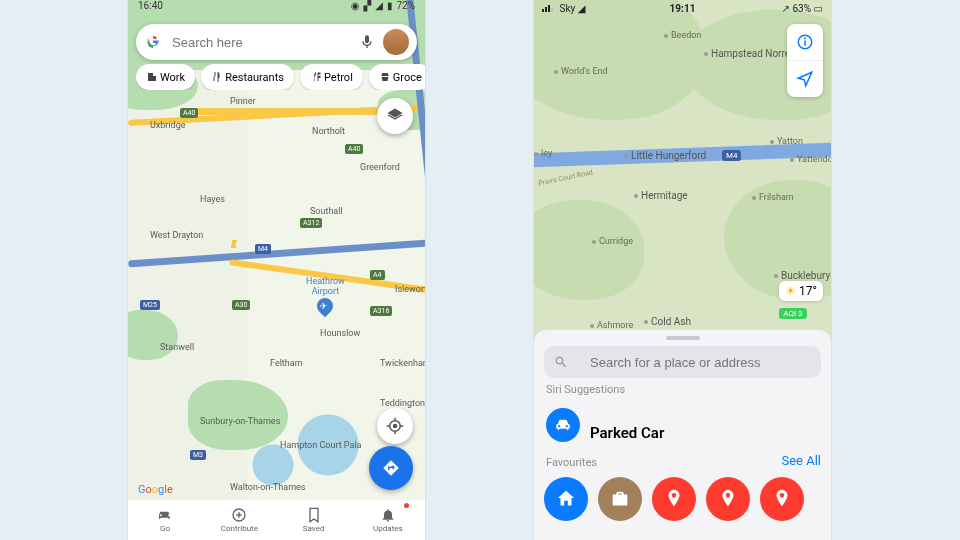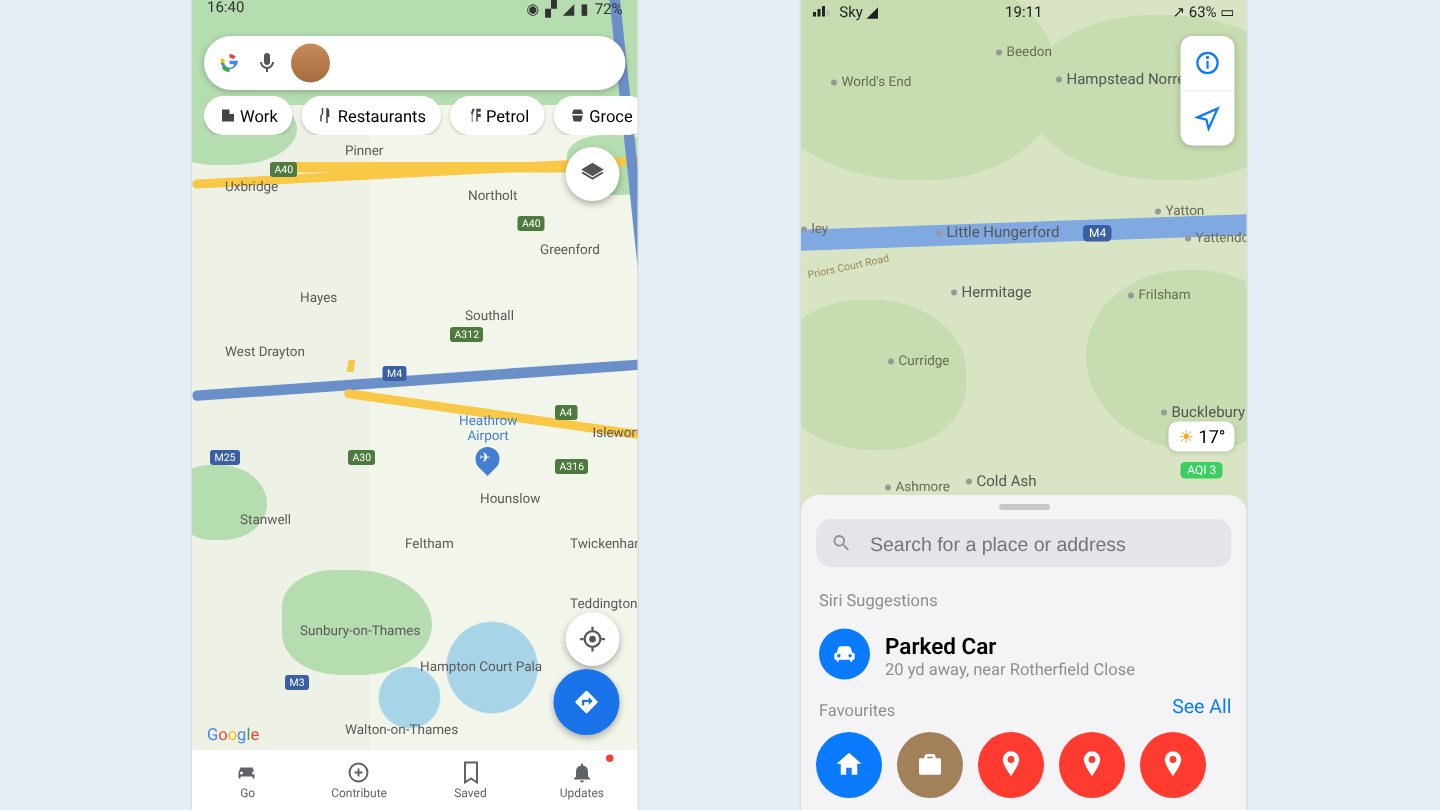--- a/index.html
+++ b/index.html
@@ -57,39 +57,39 @@
   .amap{position:absolute;inset:0;background:#d9e4c4}
   .amap .grn{position:absolute;background:#c7dcb0;border-radius:50% 50% 45% 55%}
   .ariver{position:absolute;top:148px;left:-10px;right:-10px;height:14px;background:#7fa9e0;border-radius:10px;transform:rotate(-2deg)}
   .aroadlbl{position:absolute;font-size:8px;background:#3b5fa3;color:#fff;padding:1px 4px;border-radius:3px}
   .atown{position:absolute;font-size:9px;color:#6b6b55;white-space:nowrap}
   .atown.big{font-size:10px;color:#555}
   .atown::before{content:"";display:inline-block;width:4px;height:4px;background:#999;border-radius:50%;margin-right:3px;vertical-align:middle}
   .aroadname{position:absolute;font-size:7px;color:#9a8a5a;transform:rotate(-12deg)}
   
   .astatus{position:absolute;top:0;left:0;right:0;height:16px;display:flex;justify-content:space-between;align-items:center;padding:0 8px;font-size:10px;color:#222;z-index:20}
-  .astatus .c{position:absolute;left:50%;transform:translateX(-50%);font-weight:400}
+  .astatus .c{position:absolute;left:50%;transform:translateX(-50%);font-weight:700}
   .sig{display:inline-flex;align-items:flex-end;gap:1px;margin-right:4px}
   .sig i{width:2px;background:#222;display:block}
   
   .abtns{position:absolute;top:24px;right:8px;width:36px;background:#fff;border-radius:8px;box-shadow:0 1px 4px rgba(0,0,0,.2);z-index:20;overflow:hidden}
   .abtn{height:36px;display:flex;align-items:center;justify-content:center;border-bottom:1px solid #eee}
   .abtn:last-child{border-bottom:0}
   .abtn svg{width:18px;height:18px;stroke:#0a7aff;fill:none;stroke-width:2}
   
-  .weather{position:absolute;right:8px;top:280px;text-align:center;z-index:20}
+  .weather{position:absolute;right:8px;top:280px;text-align:left;z-index:20}
   .weather .t{background:#fff;border-radius:6px;padding:3px 6px;font-size:12px;box-shadow:0 1px 3px rgba(0,0,0,.15);display:inline-block}
   .weather .aqi{background:#3bcf5f;color:#fff;font-size:8px;padding:1px 4px;border-radius:3px;margin-top:3px;display:inline-block}
   
   .sheet{position:absolute;bottom:0;left:0;right:0;background:#f4f4f6;border-radius:12px 12px 0 0;padding:6px 10px 0;z-index:25;height:210px;box-sizing:border-box}
   .grab{width:34px;height:4px;background:#c7c7cc;border-radius:2px;margin:0 auto 6px}
-  .ssearch{background:#e4e4ea;border-radius:10px;height:32px;display:flex;align-items:center;padding:0 10px;gap:10px}
+  .ssearch{background:#e4e4ea;border-radius:10px;height:32px;display:flex;align-items:center;padding:0 10px;gap:20px}
   .ssearch svg{width:14px;height:14px;fill:#8e8e93}
   .ssearch input{border:0;background:transparent;outline:0;flex:1;font-size:13px;color:#8e8e93}
-  .shdr{font-size:11px;color:#8e8e93;margin:16px 2px 6px}
+  .shdr{font-size:11px;color:#8e8e93;margin:5px 2px 6px}
   .srow{display:flex;justify-content:space-between;align-items:center}
   .seeall{font-size:13px;color:#0a7aff}
   .card{display:flex;align-items:flex-end;gap:10px;padding:6px 2px}
   .cic{width:34px;height:34px;border-radius:50%;background:#0a7aff;display:flex;align-items:center;justify-content:center}
   .cic svg{width:18px;height:18px;fill:#fff}
   .ctxt .t{font-size:15px;font-weight:600;color:#000;line-height:17px}
   .ctxt .s{font-size:11px;color:#8e8e93}
   .favs{display:flex;gap:10px;margin-top:4px;overflow:hidden}
   .fav{width:44px;height:44px;border-radius:50%;display:flex;align-items:center;justify-content:center}
   .fav svg{width:22px;height:22px;fill:#fff}
@@ -161,20 +161,21 @@
 
     <div class="gsearch">
       <span class="glogo">
         <svg viewBox="0 0 24 24">
             <path fill="#EA4335" d="M12 4a8 8 0 015.6 2.3l-2.4 2.4A4.6 4.6 0 0012 7.4V4z"></path>
             <path fill="#4285F4" d="M19.6 10H12v3.2h4.3A4.6 4.6 0 017.4 12H4a8 8 0 0015.6-2z"></path>
             <path fill="#FBBC05" d="M7.4 12A4.6 4.6 0 018 9.7L5.2 7.3A8 8 0 004 12h3.4z"></path>
             <path fill="#34A853" d="M12 20a8 8 0 01-6.8-3.8l2.9-2.1A4.6 4.6 0 0012 16.6V20z"></path>
           </svg>
       </span>
+      <input placeholder="Search here" style="">
       <span class="mic">
         <svg viewBox="0 0 24 24" fill="#555">
             <path d="M12 14a3 3 0 003-3V5a3 3 0 00-6 0v6a3 3 0 003 3zm5-3a5 5 0 01-10 0H5a7 7 0 006 6.9V21h2v-3.1A7 7 0 0019 11h-2z"></path>
           </svg>
       </span>
       <div class="avatar"></div>
     </div>
 
     <div class="chips" id="g-chips">
         <div class="chip">
@@ -258,21 +259,21 @@
       <div class="grn" style="left:-30px;top:-20px;width:200px;height:140px"></div>
       <div class="grn" style="left:150px;top:10px;width:180px;height:110px"></div>
       <div class="grn" style="left:-20px;top:200px;width:130px;height:100px"></div>
       <div class="grn" style="left:190px;top:180px;width:140px;height:120px"></div>
       <div class="ariver"></div>
       <div class="aroadlbl" style="left:188px;top:150px">M4</div>
       <div class="aroadname" style="left:4px;top:174px">Priors Court Road</div>
       <div class="atown" style="left:0;top:148px">ley</div>
       <div id="a-towns">
           <div class="atown " style="left:130px;top:30px">Beedon</div>
-          <div class="atown " style="left:20px;top:50px">World's End</div>
+          <div class="atown " style="left:20px;top:66px">World's End</div>
           <div class="atown big" style="left:170px;top:48px">Hampstead Norreys</div>
           <div class="atown " style="left:236px;top:136px">Yatton</div>
           <div class="atown " style="left:256px;top:154px">Yattendon</div>
           <div class="atown big" style="left:90px;top:150px">Little Hungerford</div>
           <div class="atown big" style="left:100px;top:190px">Hermitage</div>
           <div class="atown " style="left:218px;top:192px">Frilsham</div>
           <div class="atown " style="left:58px;top:236px">Curridge</div>
           <div class="atown big" style="left:240px;top:270px">Bucklebury</div>
           <div class="atown " style="left:56px;top:320px">Ashmore</div>
           <div class="atown big" style="left:110px;top:316px">Cold Ash</div>
@@ -328,21 +329,20 @@
       </div>
       <div class="shdr">Siri Suggestions</div>
       <div class="card">
         <div class="cic">
           <svg viewBox="0 0 24 24">
               <path d="M5 11l1.5-4.5A2 2 0 018.4 5h7.2a2 2 0 011.9 1.5L19 11h1a1 1 0 011 1v4a1 1 0 01-1 1h-1v1a1 1 0 01-2 0v-1H7v1a1 1 0 01-2 0v-1H4a1 1 0 01-1-1v-4a1 1 0 011-1h1zm2 4a1.5 1.5 0 100-3 1.5 1.5 0 000 3zm10 0a1.5 1.5 0 100-3 1.5 1.5 0 000 3z"></path>
             </svg>
         </div>
         <div class="ctxt">
           <div class="t">Parked Car</div>
-          <div class="s">20 yd away, near Rotherfield Close</div>
         </div>
       </div>
       <div class="srow">
         <div class="shdr" style="margin:8px 2px 4px">Favourites</div>
         <div class="seeall">See All</div>
       </div>
       <div class="favs">
         <div class="fav blue">
             <svg viewBox="0 0 24 24">
               <path d="M12 3l9 8h-3v8h-4v-5h-4v5H6v-8H3l9-8z"></path>

